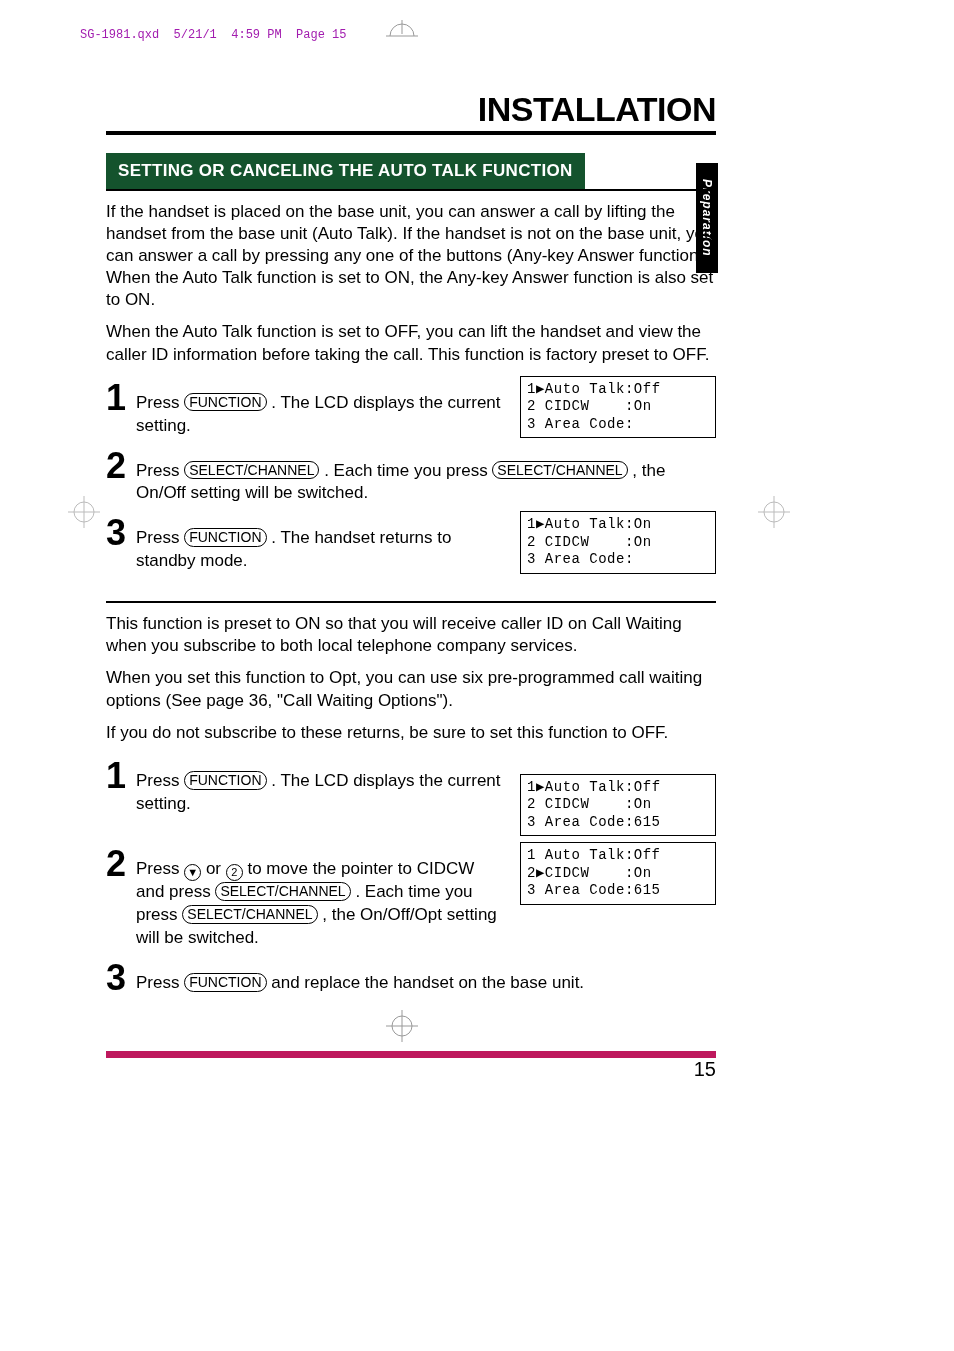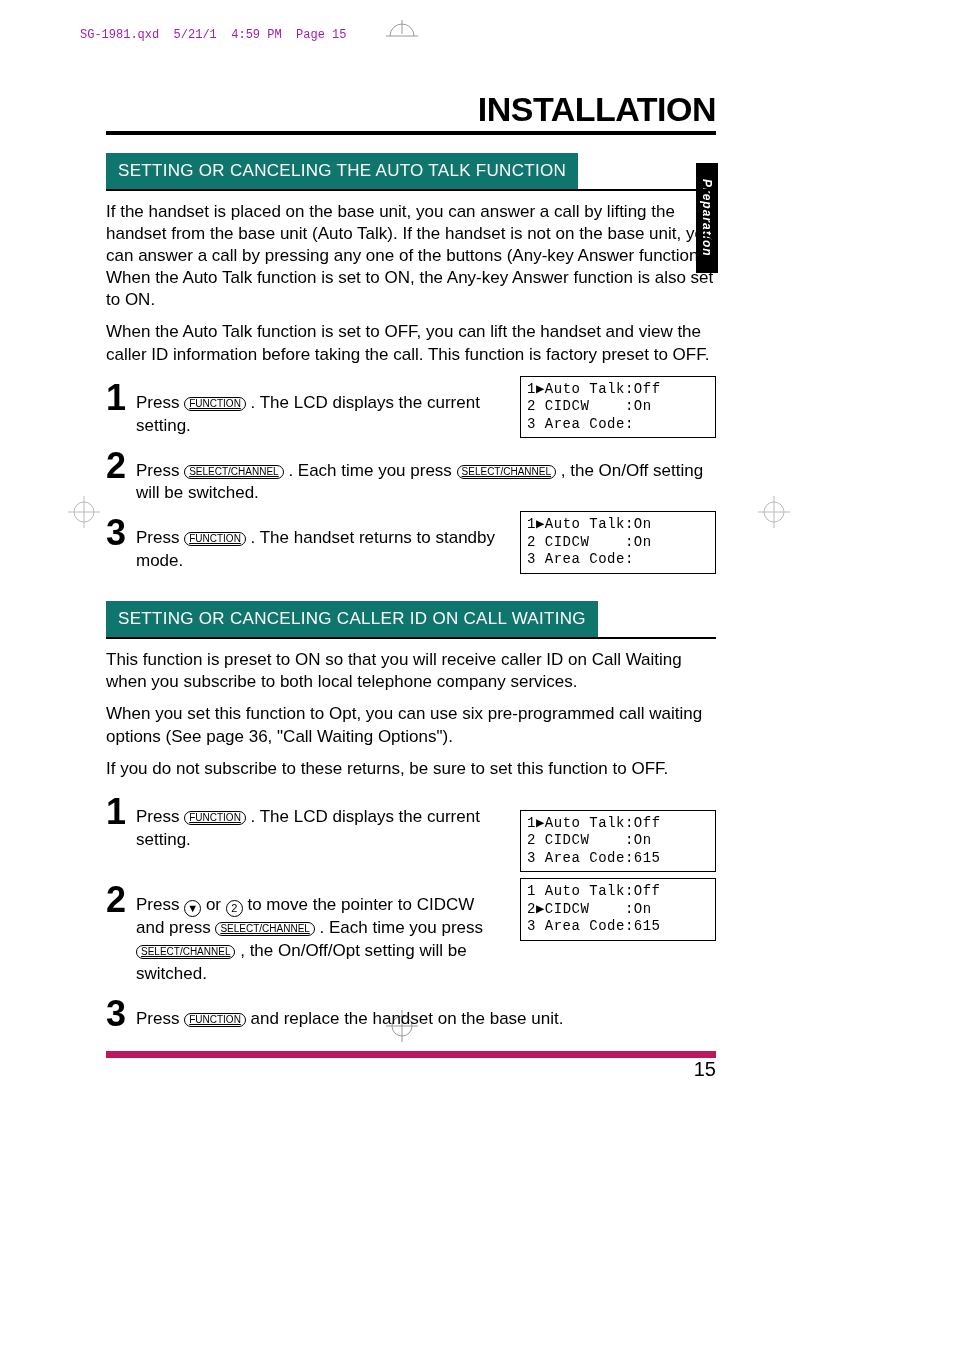--- a/index.html
+++ b/index.html
@@ -61,23 +61,23 @@
   }
   .title-rule {
     border-top: 4px solid #000;
     margin-bottom: 18px;
   }
   .section-banner-wrap {
     margin: 0 0 10px 0;
   }
   .section-banner {
     display: inline-block;
-    background: #0f766e;
+    background: #14532d;
     color: #fff;
-    font-weight: normal;
+    font-weight: bold;
     padding: 8px 12px 8px 12px;
     font-size: 17px;
     letter-spacing: 0.3px;
   }
   .section-rule {
     border-top: 2px solid #000;
     margin-top: 0;
   }
   .para {
     font-size: 17px;
@@ -121,23 +121,22 @@
     box-sizing: border-box;
   }
   .lcd-block {
     display: block;
   }
   .btn {
     display: inline-block;
     border: 1px solid #000;
     border-radius: 999px;
     padding: 0 4px;
-    font-size: 10px;
+    font-size: 14px;
     line-height: 1.2;
-    text-decoration: underline;
     vertical-align: 1px;
     white-space: nowrap;
   }
   .small-icon {
     display: inline-block;
     border: 1px solid #000;
     border-radius: 50%;
     width: 15px;
     height: 15px;
     font-size: 11px;
@@ -254,21 +253,20 @@
         </div>
       </div>
       <div class="lcd"><span class="lcd-block">1▶Auto Talk:On
 2 CIDCW    :On
 3 Area Code:</span></div>
     </div>
 
     <div style="height:18px"></div>
 
     <div class="section-banner-wrap">
-      <div class="section-banner">SETTING OR CANCELING CALLER ID ON CALL WAITING</div>
       <div class="section-rule"></div>
     </div>
 
     <div class="para">This function is preset to ON so that you will receive caller ID on Call Waiting when you subscribe to both local telephone company services.</div>
     <div class="para">When you set this function to Opt, you can use six pre-programmed call waiting options (See page 36, "Call Waiting Options").</div>
     <div class="para">If you do not subscribe to these returns, be sure to set this function to OFF.</div>
 
     <div class="lcd-row">
       <div class="step-left">
         <div class="step-row">

